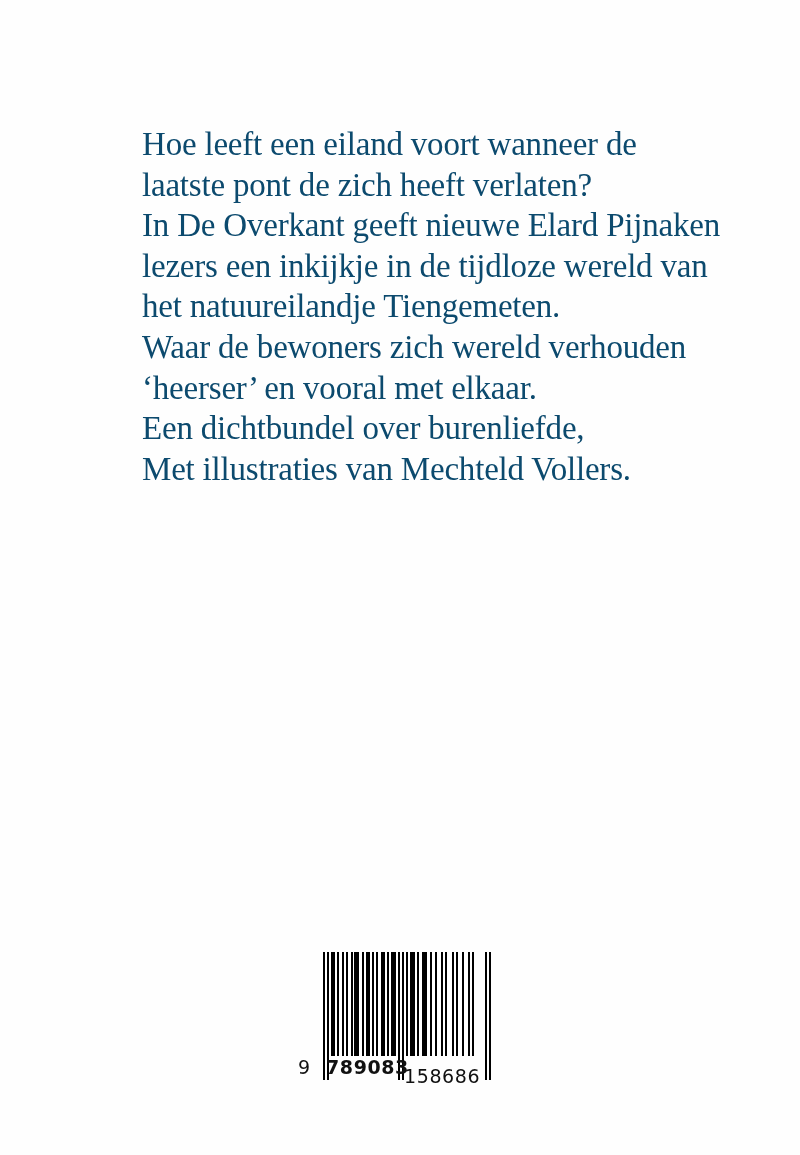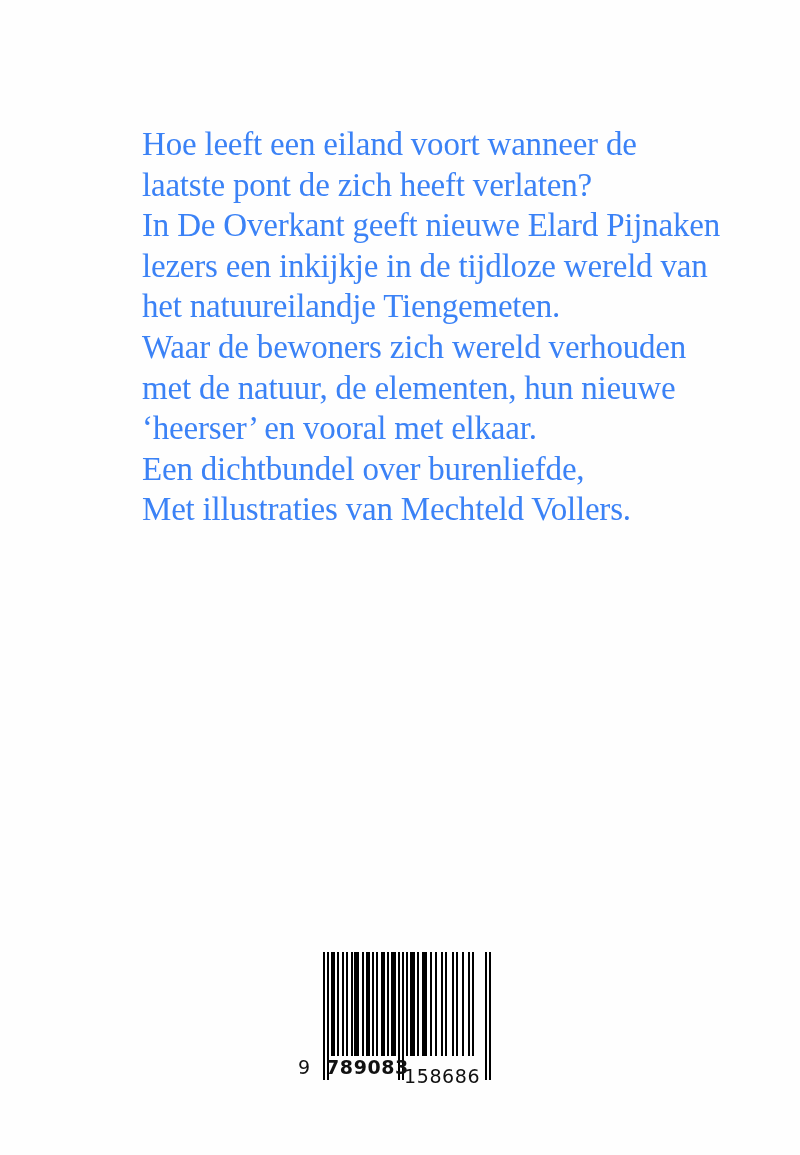--- a/index.html
+++ b/index.html
@@ -1,21 +1,21 @@
 <!DOCTYPE html>
 <html><head>
 <meta charset="utf-8">
 <style>
   html, body { margin: 0; padding: 0; background: #ffffff; }
   body { width: 800px; height: 1155px; position: relative; overflow: hidden; }
   .page { position: absolute; left: 0; top: 0; width: 800px; height: 1155px; background: #fefefe; }
   .blurb {
     position: absolute; left: 142px; top: 124px; width: 600px;
     font-family: "Liberation Serif", "DejaVu Serif", serif;
-    font-size: 33px; line-height: 40.6px; color: #3b82f6;
+    font-size: 33px; line-height: 40.6px; color: #0c4a6e;
     letter-spacing: -0.2px;
   }
   .blurb .line { display: block; white-space: nowrap; }
   .barcode-wrap {
     position: absolute; left: 296px; top: 952px; width: 210px; height: 135px;
   }
   .barcode-svg { position: absolute; left: 0; top: 0; }
   .isbn {
     position: absolute; left: 0; top: 104px; width: 210px; height: 26px;
     font-family: "DejaVu Sans", sans-serif; font-size: 19px; color: #111;
@@ -28,21 +28,20 @@
 <body>
 
 <div class="page">
   <div class="blurb">
     <span class="line">Hoe leeft een eiland voort wanneer de</span>
     <span class="line">laatste pont de zich heeft verlaten?</span>
     <span class="line">In De Overkant geeft nieuwe Elard Pijnaken</span>
     <span class="line">lezers een inkijkje in de tijdloze wereld van</span>
     <span class="line">het natuureilandje Tiengemeten.</span>
     <span class="line">Waar de bewoners zich wereld verhouden</span>
-    <span class="line">met de natuur, de elementen, hun nieuwe</span>
     <span class="line">‘heerser’ en vooral met elkaar.</span>
     <span class="line">Een dichtbundel over burenliefde,</span>
     <span class="line">Met illustraties van Mechteld Vollers.</span>
   </div>
 
   <div class="barcode-wrap">
     <svg class="barcode-svg" width="210" height="130" viewBox="0 0 210 130" xmlns="http://www.w3.org/2000/svg">
       <g fill="#000">
 
         <rect x="27" y="0" width="2" height="128"></rect>

